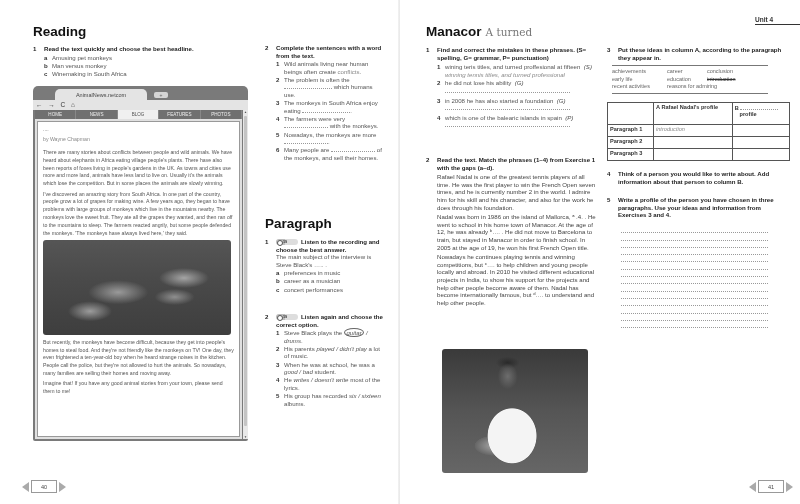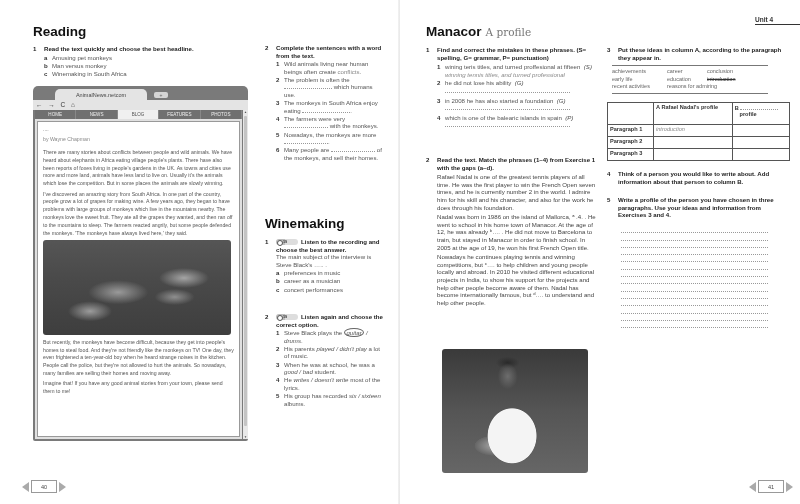--- a/index.html
+++ b/index.html
@@ -130,21 +130,21 @@
     <div class="items">
       <div class="item"><span class="lbl">1</span><span>Wild animals living near human beings often create</span> <span class="gray">conflicts</span><span>.</span></div>
       <div class="item"><span class="lbl">2</span><span>The problem is often the</span> <span class="dots" style="width:48px"></span> <span>which humans use.</span></div>
       <div class="item"><span class="lbl">3</span><span>The monkeys in South Africa enjoy eating</span> <span class="dots" style="width:48px"></span><span>.</span></div>
       <div class="item"><span class="lbl">4</span><span>The farmers were very</span> <span class="dots" style="width:44px"></span> <span>with the monkeys.</span></div>
       <div class="item"><span class="lbl">5</span><span>Nowadays, the monkeys are more</span> <span class="dots" style="width:44px"></span><span>.</span></div>
       <div class="item"><span class="lbl">6</span><span>Many people are</span> <span class="dots" style="width:44px"></span> <span>of the monkeys, and sell their homes.</span></div>
     </div>
   </div>
 
-  <h1 class="sec" style="left:265px; top:216px;">Winemaking</h1>
+  <h1 class="sec" style="left:265px; top:216px;">Paragraph</h1>
 
   <div class="ex" style="left:265px; top:238px; width:118px;">
     <span class="num">1</span>
     <div class="instr"><span class="cd"><span>19</span></span><span>Listen to the recording and choose the best answer.</span></div>
     <div class="plain">The main subject of the interview is Steve Black's ….. .</div>
     <div class="items">
       <div class="item"><span class="lbl">a</span><span>preferences in music</span></div>
       <div class="item"><span class="lbl">b</span><span>career as a musician</span></div>
       <div class="item"><span class="lbl">c</span><span>concert performances</span></div>
     </div>
@@ -169,21 +169,21 @@
   </div>
 </div>
 
 <div class="gutter"></div>
 
 <div class="page page-right">
 </div>
 
 <div class="unit">Unit 4</div>
 
-<h1 class="sec" style="left:426px; top:24px;"><span>Manacor</span><span class="sub">A profile</span></h1>
+<h1 class="sec" style="left:426px; top:24px;"><span>Manacor</span><span class="sub">A turned</span></h1>
 
 <div class="ex" style="left:426px; top:46px; width:170px;">
   <span class="num">1</span>
   <div class="instr">Find and correct the mistakes in these phrases. (S= spelling, G= grammar, P= punctuation)</div>
   <div class="items" style="margin-top:2px;">
     <div class="item"><span class="lbl">1</span><span>wining teris titles, and turned proffesional at fifteen</span>&nbsp;&nbsp;<span class="ital">(S)</span><br><span class="gray ital">winning tennis titles, and turned professional</span></div>
     <div class="item" style="margin-top:1px;"><span class="lbl">2</span><span>he did not lose his ability</span>&nbsp;&nbsp;<span class="ital">(G)</span><br><span class="dots" style="width:125px"></span></div>
     <div class="item" style="margin-top:2px;"><span class="lbl">3</span><span>in 2008 he has also started a foundation</span>&nbsp;&nbsp;<span class="ital">(G)</span><br><span class="dots" style="width:125px"></span></div>
     <div class="item" style="margin-top:2px;"><span class="lbl">4</span><span>which is one of the balearic islands in spain</span>&nbsp;&nbsp;<span class="ital">(P)</span><br><span class="dots" style="width:125px"></span></div>
   </div>

